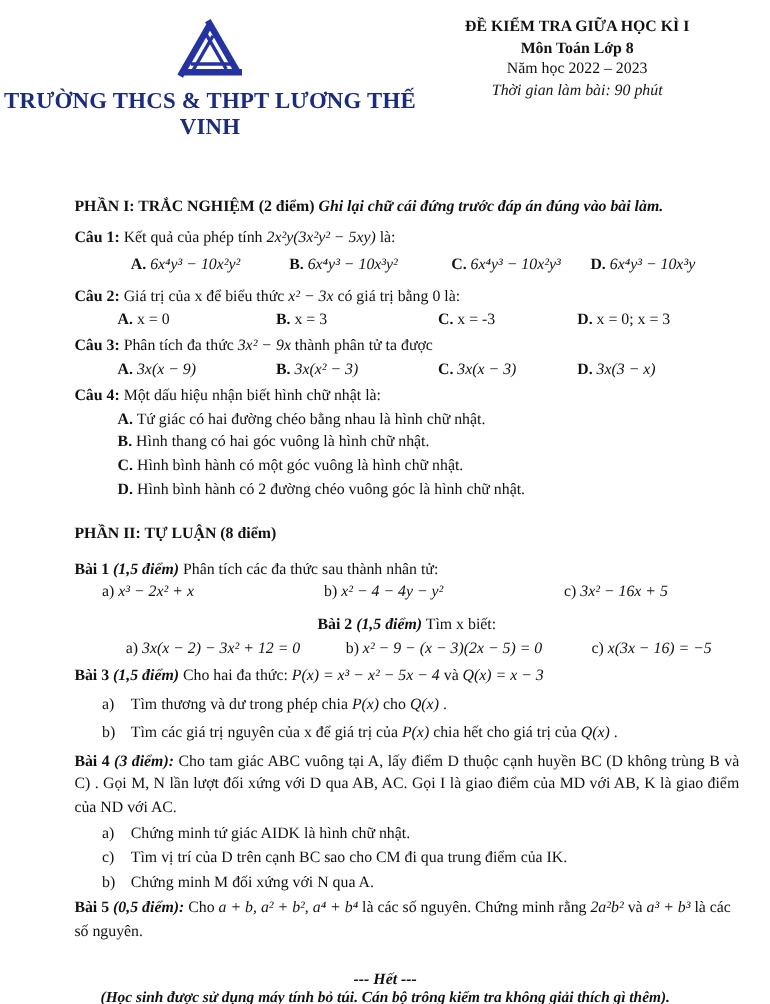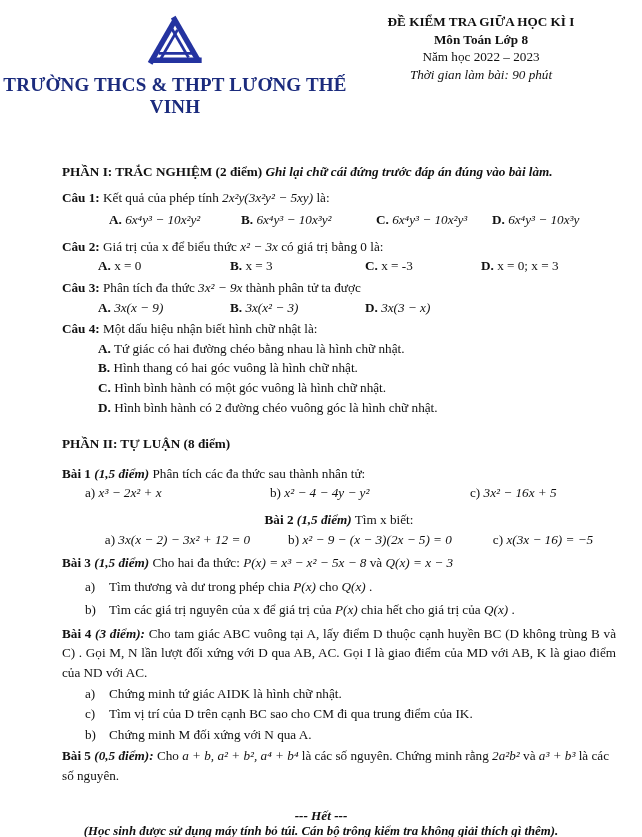--- a/index.html
+++ b/index.html
@@ -105,20 +105,21 @@
         <div><span class="qlabel">C.</span> <span>x = -3</span></div>
         <div><span class="qlabel">D.</span> <span>x = 0; x = 3</span></div>
       </div>
     </div>
 
     <div class="q q3">
       <div><span class="qlabel">Câu 3:</span> <span>Phân tích đa thức </span><span class="math">3x² − 9x</span><span> thành phân tử ta được</span></div>
       <div class="optrow">
         <div><span class="qlabel">A.</span> <span class="math">3x(x − 9)</span></div>
         <div><span class="qlabel">B.</span> <span class="math">3x(x² − 3)</span></div>
+        <div><span class="qlabel">C.</span> <span class="math">3x(x − 3)</span></div>
         <div><span class="qlabel">D.</span> <span class="math">3x(3 − x)</span></div>
       </div>
     </div>
 
     <div class="q q4">
       <div><span class="qlabel">Câu 4:</span> <span>Một dấu hiệu nhận biết hình chữ nhật là:</span></div>
       <div class="q4-opt"><span class="qlabel">A.</span> <span>Tứ giác có hai đường chéo bằng nhau là hình chữ nhật.</span></div>
       <div class="q4-opt"><span class="qlabel">B.</span> <span>Hình thang có hai góc vuông là hình chữ nhật.</span></div>
       <div class="q4-opt"><span class="qlabel">C.</span> <span>Hình bình hành có một góc vuông là hình chữ nhật.</span></div>
       <div class="q4-opt"><span class="qlabel">D.</span> <span>Hình bình hành có 2 đường chéo vuông góc là hình chữ nhật.</span></div>
@@ -138,21 +139,21 @@
     <div class="q b2">
       <div><span class="bai-label">Bài 2 </span><span class="bai-pts">(1,5 điểm)</span><span> Tìm x biết:</span></div>
       <div class="itemrow">
         <div><span>a)</span> <span class="math">3x(x − 2) − 3x² + 12 = 0</span></div>
         <div><span>b)</span> <span class="math">x² − 9 − (x − 3)(2x − 5) = 0</span></div>
         <div><span>c)</span> <span class="math">x(3x − 16) = −5</span></div>
       </div>
     </div>
 
     <div class="q b3">
-      <div><span class="bai-label">Bài 3 </span><span class="bai-pts">(1,5 điểm)</span><span> Cho hai đa thức: </span><span class="math">P(x) = x³ − x² − 5x − 8</span><span> và </span><span class="math">Q(x) = x − 3</span></div>
+      <div><span class="bai-label">Bài 3 </span><span class="bai-pts">(1,5 điểm)</span><span> Cho hai đa thức: </span><span class="math">P(x) = x³ − x² − 5x − 4</span><span> và </span><span class="math">Q(x) = x − 3</span></div>
       <div class="subline"><span class="sub-k">a)</span><span>Tìm thương và dư trong phép chia </span><span class="math">P(x)</span><span> cho </span><span class="math">Q(x)</span><span> .</span></div>
       <div class="subline"><span class="sub-k">b)</span><span>Tìm các giá trị nguyên của x để giá trị của </span><span class="math">P(x)</span><span> chia hết cho giá trị của </span><span class="math">Q(x)</span><span> .</span></div>
     </div>
 
     <div class="q b4">
       <div class="b4-text"><span class="bai-label">Bài 4 </span><span class="bai-pts">(3 điểm):</span><span> Cho tam giác ABC vuông tại A, lấy điểm D thuộc cạnh huyền BC (D không trùng B và C) . Gọi M, N lần lượt đối xứng với D qua AB, AC. Gọi I là giao điểm của MD với AB, K là giao điểm của ND với AC.</span></div>
       <div class="subline"><span class="sub-k">a)</span><span>Chứng minh tứ giác AIDK là hình chữ nhật.</span></div>
       <div class="subline"><span class="sub-k">c)</span><span>Tìm vị trí của D trên cạnh BC sao cho CM đi qua trung điểm của IK.</span></div>
       <div class="subline"><span class="sub-k">b)</span><span>Chứng minh M đối xứng với N qua A.</span></div>
     </div>

